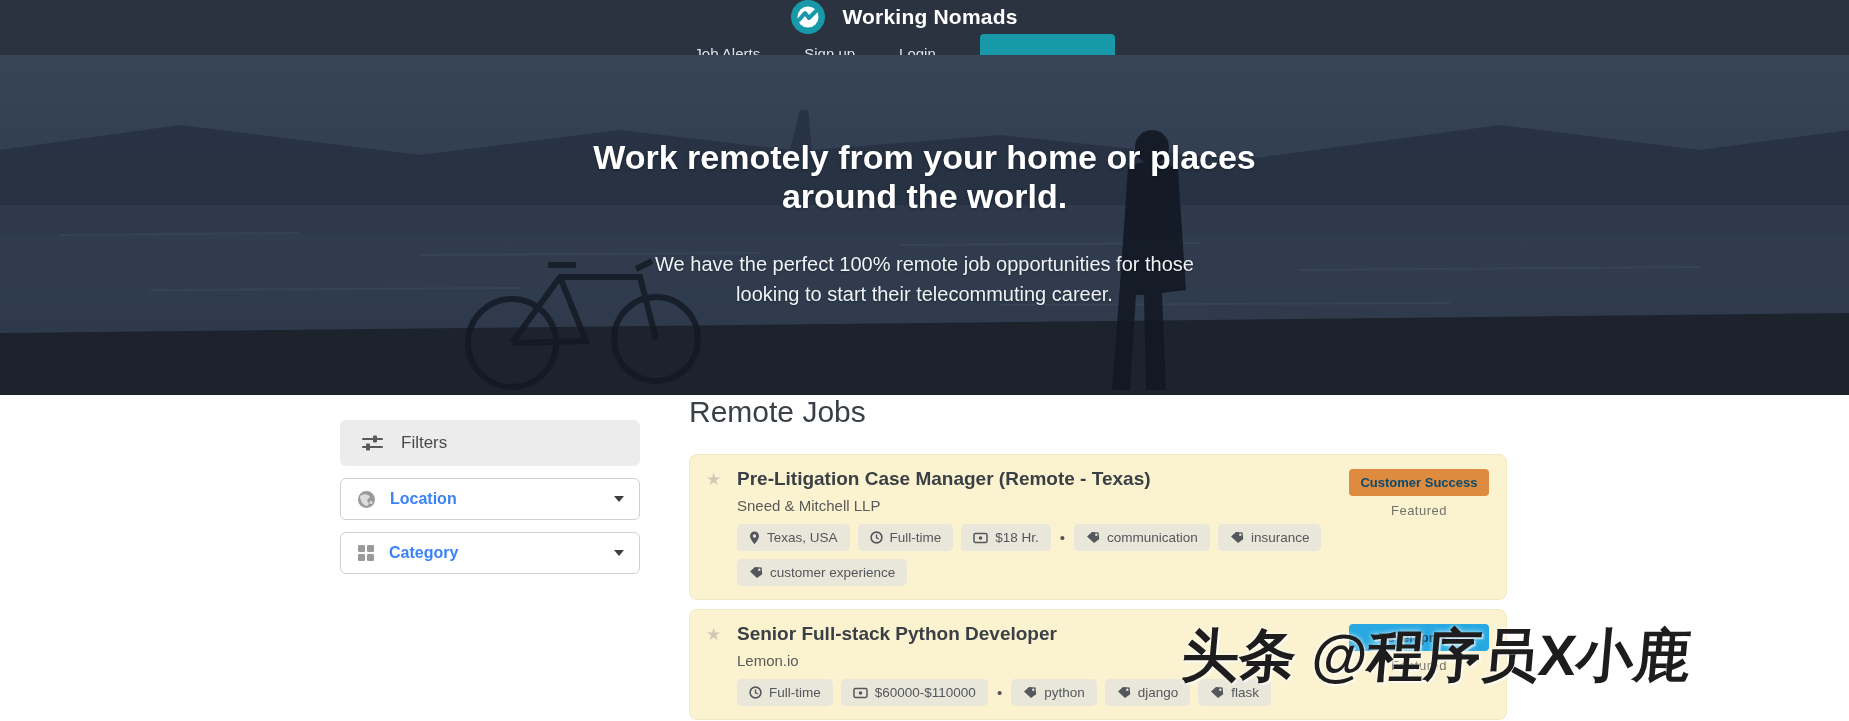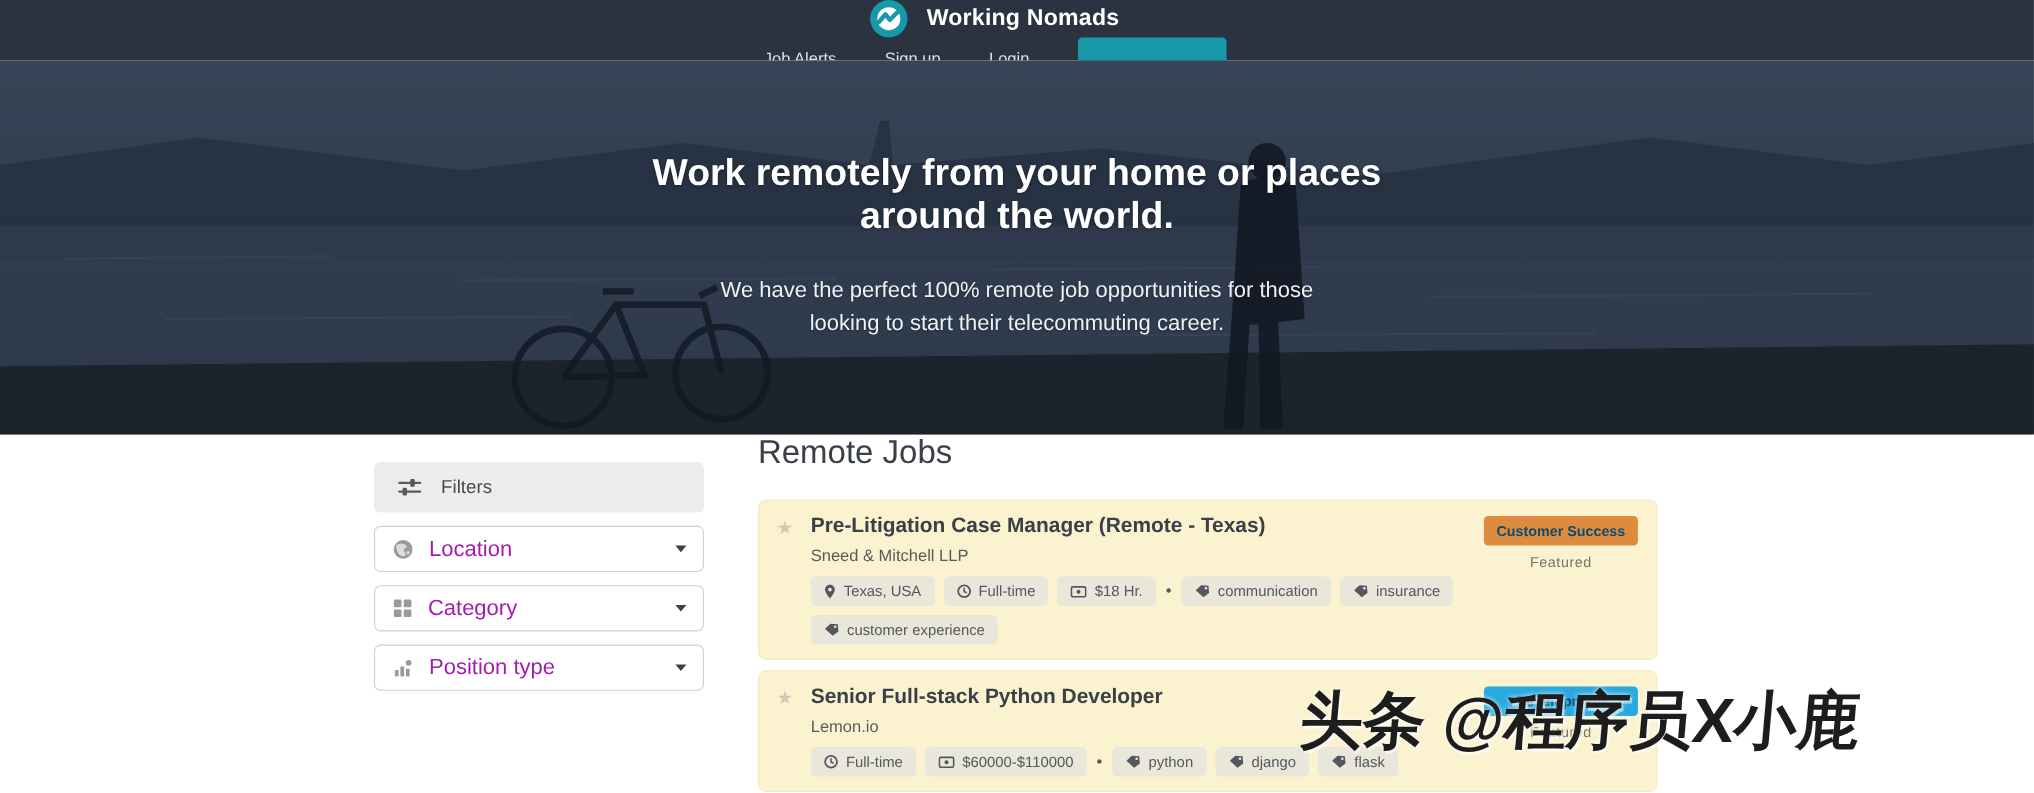--- a/index.html
+++ b/index.html
@@ -27,21 +27,21 @@
 
   
   .content { display:flex; background:#fff; }
   .sidebar { margin-left:340px; width:300px; flex:none; }
   .filters-box { margin-top:25px; height:46px; background:#ececec; border-radius:6px; display:flex; align-items:center; gap:17px; padding-left:21px; cursor:pointer; }
   .filters-label { font-size:17px; color:#4a4a4a; }
   .search-box { margin-top:15px; height:40px; background:#fff; border:1px solid #cfcfcf; border-radius:6px; display:flex; align-items:center; gap:11px; padding-left:13px; }
   .search-input { border:none; outline:none; flex:1; font-size:15px; color:#444; font-family:inherit; background:transparent; height:100%; }
   .search-input::placeholder { color:#a8a8a8; }
   .drop-box { margin-top:12px; height:42px; background:#fff; border:1px solid #cfcfcf; border-radius:6px; display:flex; align-items:center; gap:13px; padding:0 15px; cursor:pointer; position:relative; }
-  .drop-label { font-size:20px; color:#a21caf; flex:1; }
+  .drop-label { font-size:16px; color:#3b82f6; flex:1;font-weight:bold; }
   .caret { width:0; height:0; border-left:5px solid transparent; border-right:5px solid transparent; border-top:6px solid #3f3f3f; }
 
   .main { margin-left:49px; width:818px; flex:none; }
   .main-title { font-size:30px; font-weight:normal; color:#3b4046; }
 
   .job-card { margin-top:25px; width:818px; background:#fbf2d0; border:1px solid #f3e8c4; border-radius:8px; display:flex; padding:13px 11px 13px 0; min-height:109px; cursor:pointer; }
   .job-card + .job-card { margin-top:9px; }
   .star-col { width:47px; flex:none; display:flex; justify-content:center; padding-top:3px; }
   .star { color:#cfc9b6; font-size:17px; line-height:17px; }
   .job-body { flex:1; min-width:0; }
@@ -169,32 +169,20 @@
             <rect x="2" y="2" width="7" height="7" rx="1.2" fill="#9a9a9a"></rect>
             <rect x="11" y="2" width="7" height="7" rx="1.2" fill="#9a9a9a"></rect>
             <rect x="2" y="11" width="7" height="7" rx="1.2" fill="#9a9a9a"></rect>
             <rect x="11" y="11" width="7" height="7" rx="1.2" fill="#9a9a9a"></rect>
           </svg>
         </span>
         <span class="drop-label">Category</span>
         <span class="caret"></span>
       </div>
 
-      <div class="drop-box">
-        <span>
-          <svg width="21" height="21" viewBox="0 0 21 21">
-            <rect x="3" y="12" width="3.4" height="6" rx="0.8" fill="#9a9a9a"></rect>
-            <rect x="8" y="9" width="3.4" height="9" rx="0.8" fill="#9a9a9a"></rect>
-            <rect x="13" y="11" width="3.4" height="7" rx="0.8" fill="#9a9a9a"></rect>
-            <circle cx="15.5" cy="5.5" r="2.6" fill="#9a9a9a"></circle>
-          </svg>
-        </span>
-        <span class="drop-label">Position type</span>
-        <span class="caret"></span>
-      </div>
     </div>
 
     <div class="main">
       <h1 class="main-title">Remote Jobs</h1>
 
       <div class="job-card">
         <div class="star-col">
           <span class="star">★</span>
         </div>
         <div class="job-body">

